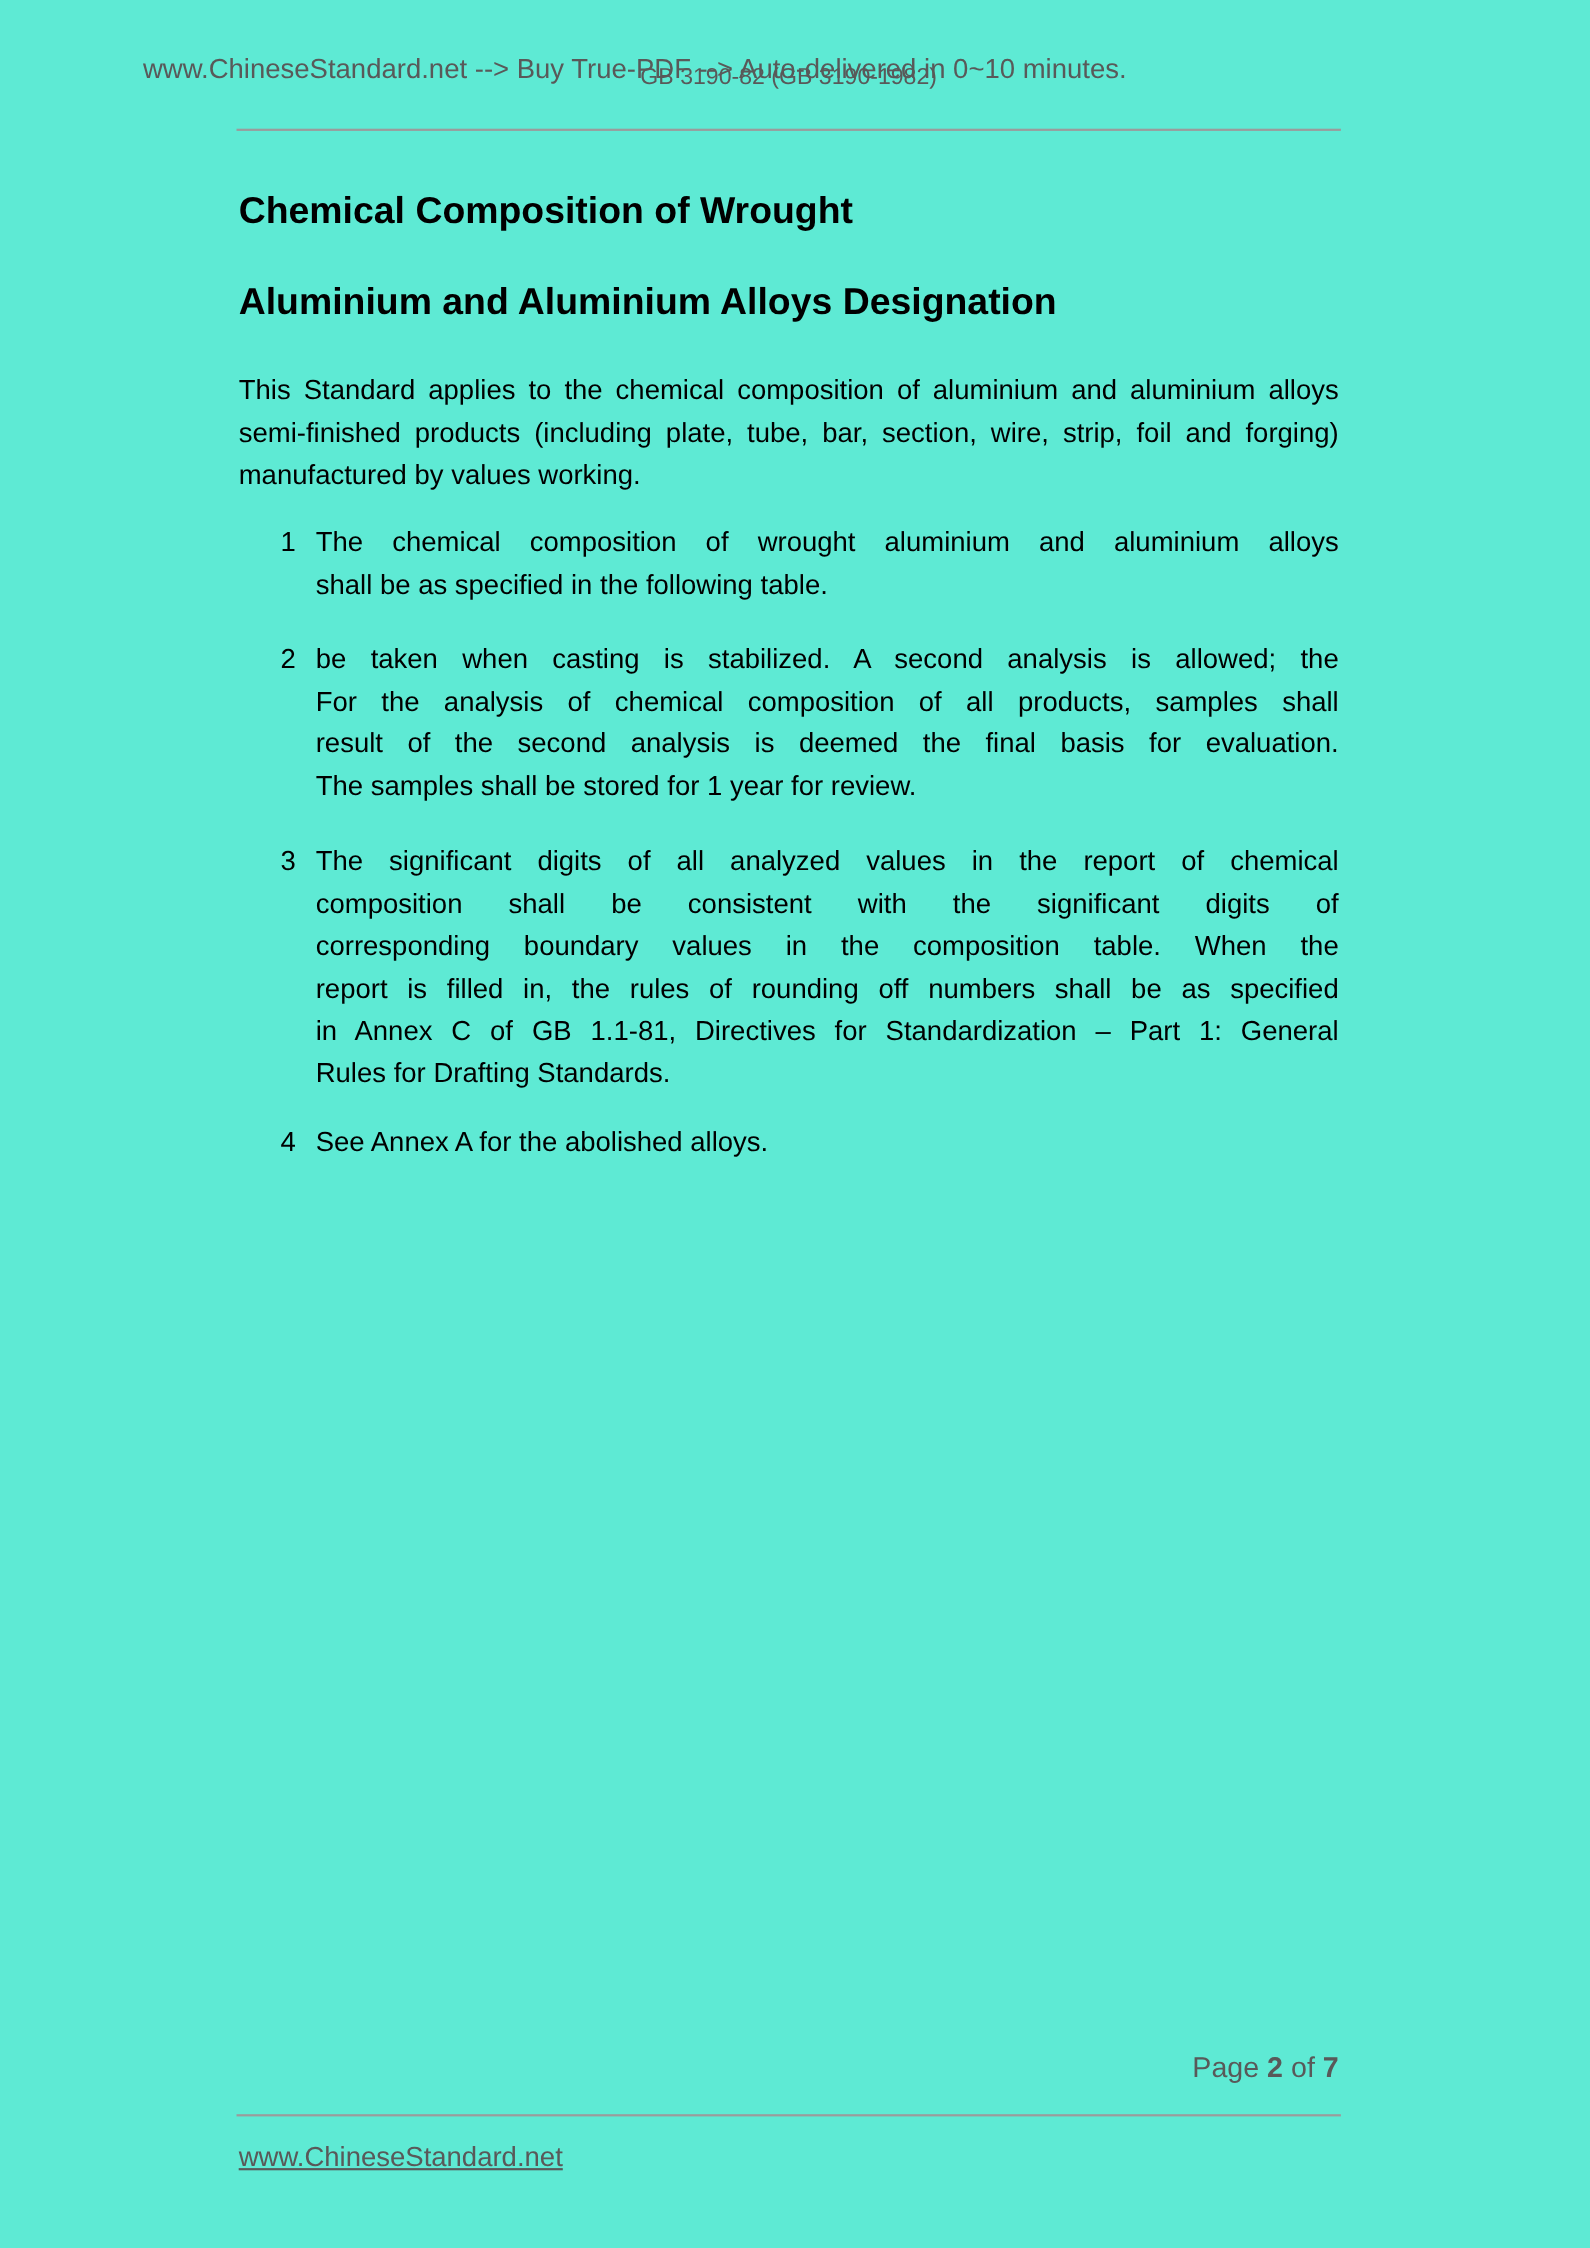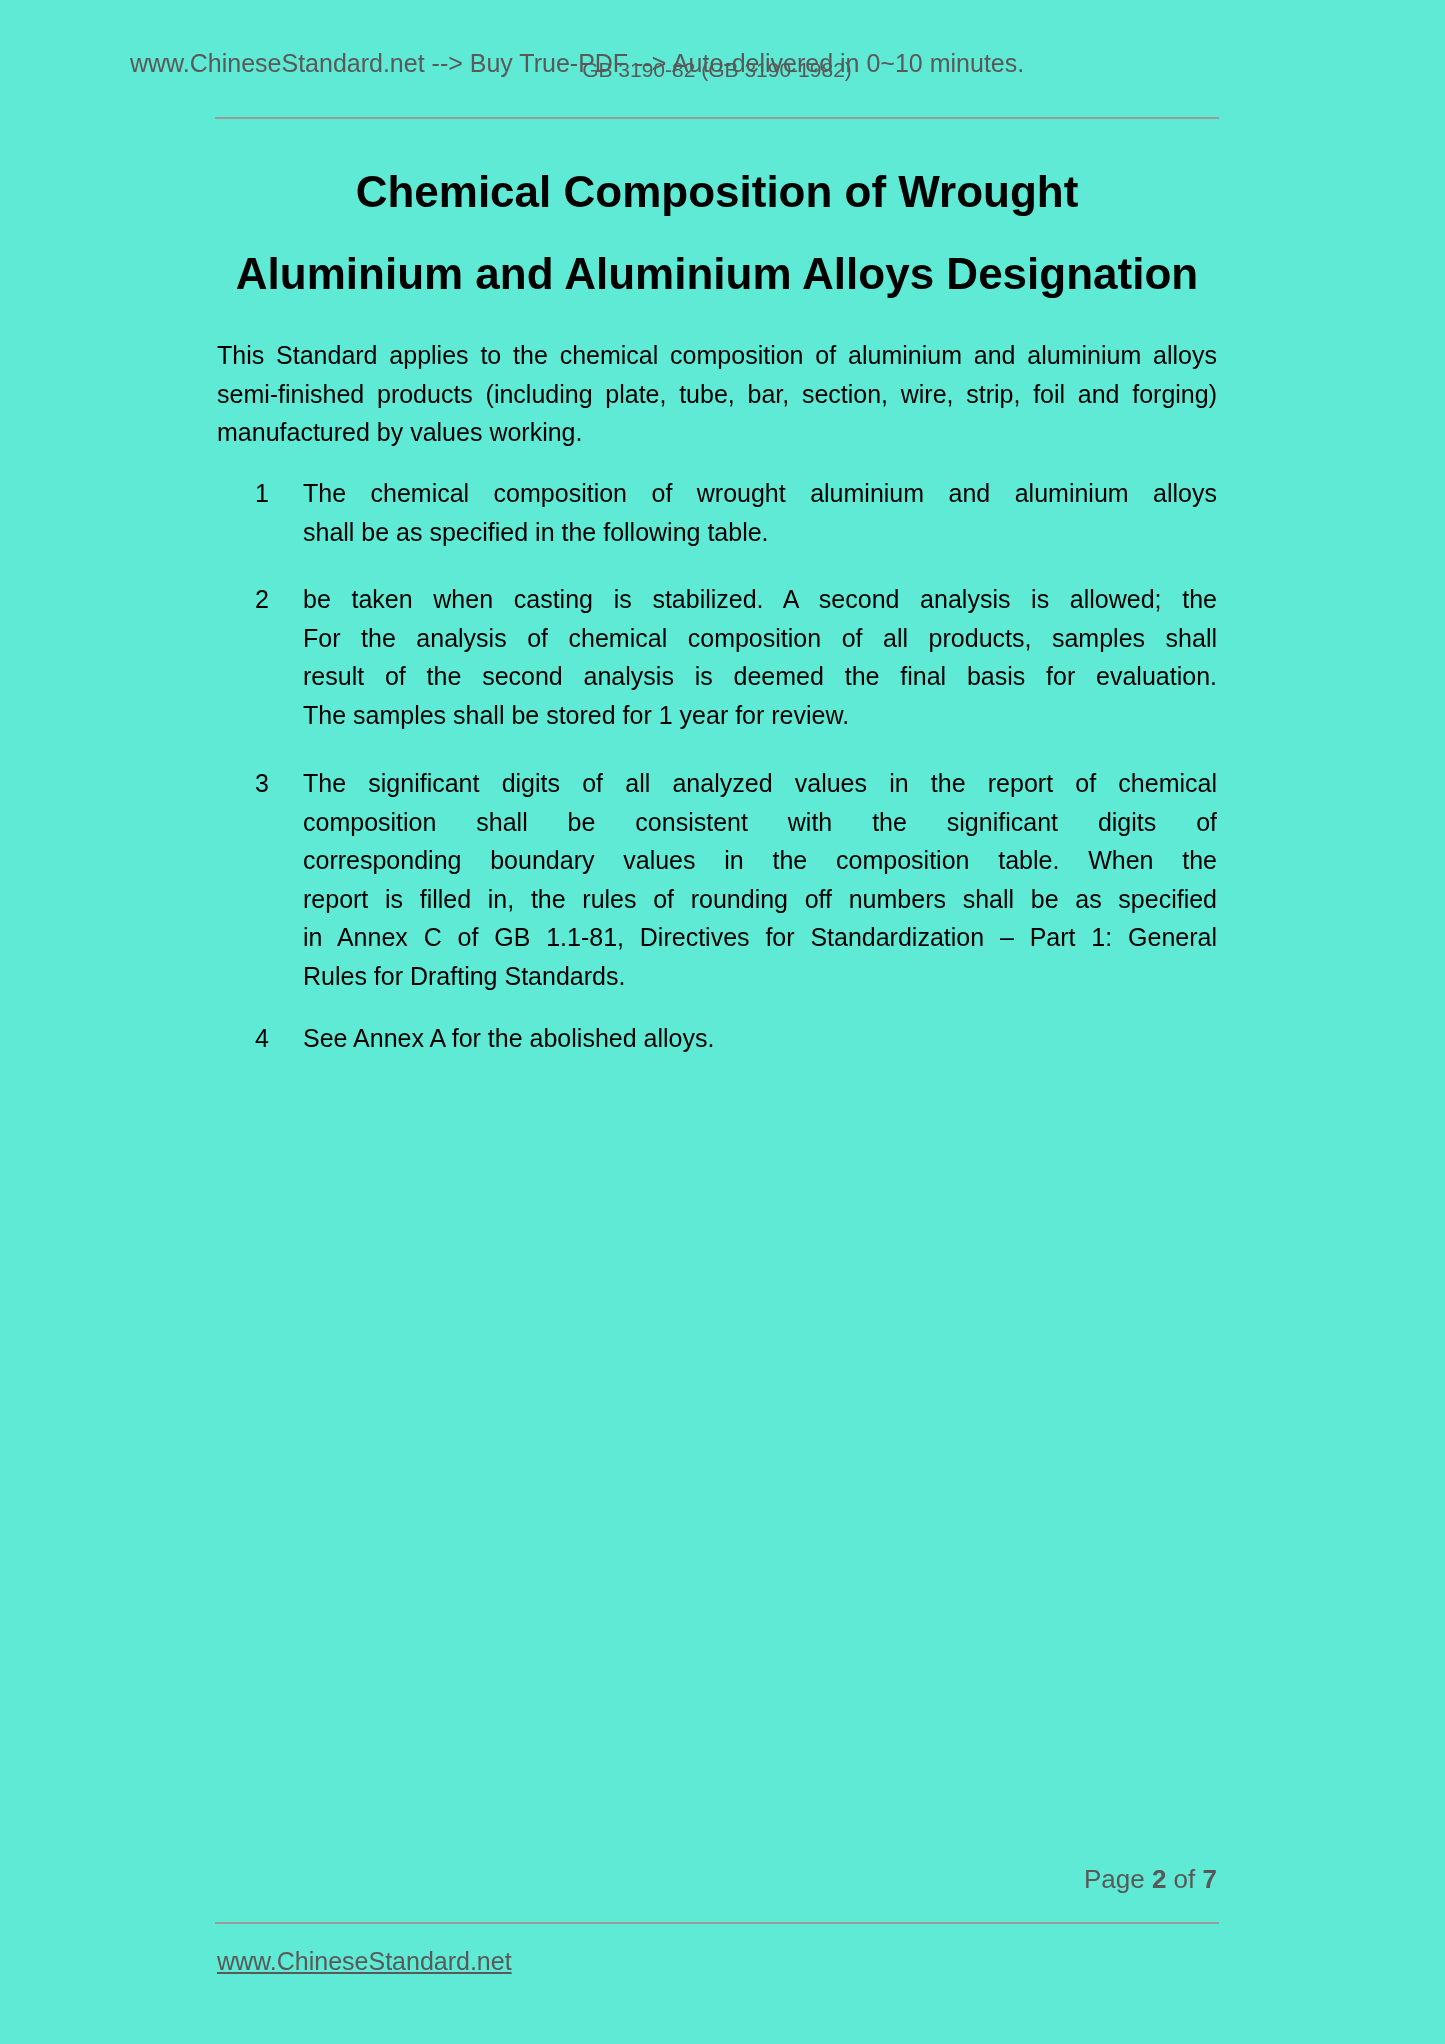--- a/index.html
+++ b/index.html
@@ -34,22 +34,21 @@
     position: absolute;
     left: 215px; width: 1004px; height: 2px;
     background: #9b9b9b;
   }
   .hdr-rule { top: 117px; }
 
   
   .title {
     position: absolute;
     left: 217px; width: 1000px;
-    text-align: center;
-    font-size: 44px; font-weight: 700; line-height: 40px;
+    font-size: 34px; font-weight: 700; line-height: 40px;
     color: #000000;
     white-space: nowrap;
   }
   .t1 { top: 172px; }
   .t2 { top: 254px; }
 
   
   .para, .itext {
     font-size: 25px;
     line-height: 38.6px;
@@ -65,21 +64,21 @@
   .item {
     position: absolute;
     left: 255px; width: 962px;
   }
   .item .num {
     position: absolute;
     left: 0; top: 0; width: 40px;
     font-size: 25px; line-height: 38.6px;
     color: #000000;
   }
-  .item .itext { margin-left: 48px; }
+  .item .itext { margin-left: 32px; }
 
   .item-1 { top: 474px; }
   .item-2 { top: 580px; }
   .item-3 { top: 764px; }
   .item-4 { top: 1019px; }
 
   
   .ftr-rule { top: 1922px; }
   .ftr-site {
     position: absolute;

